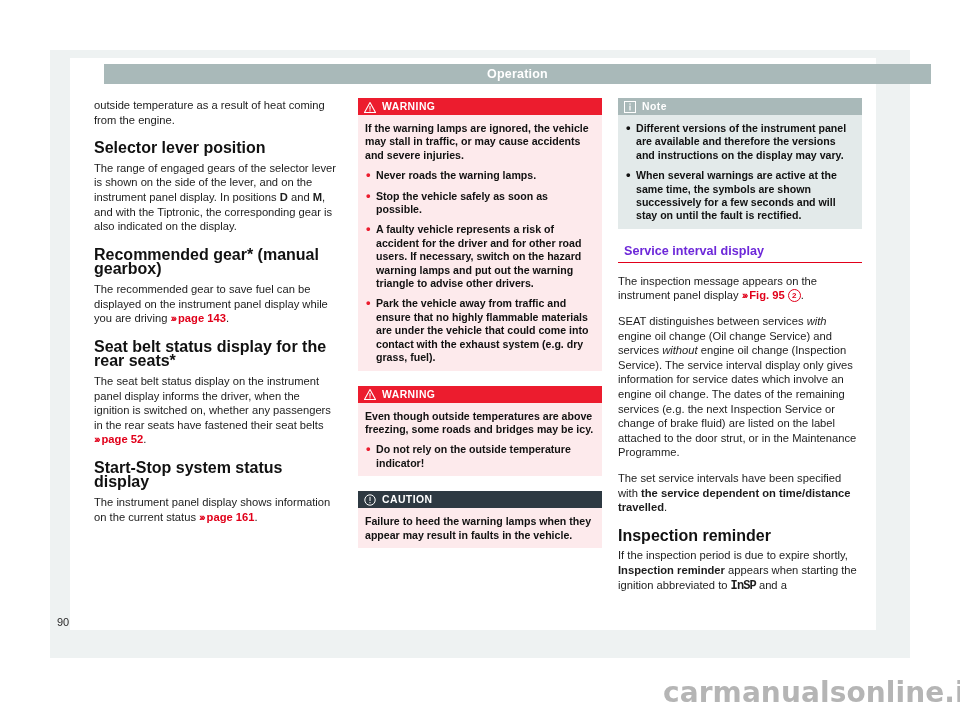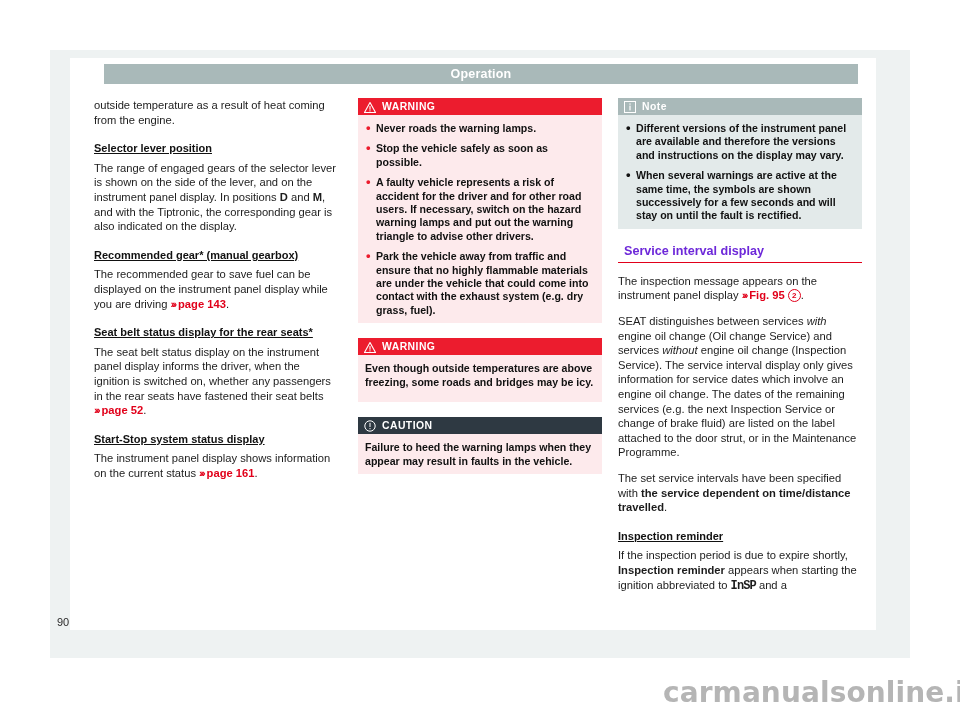--- a/index.html
+++ b/index.html
@@ -31,21 +31,21 @@
     width: 806px;
     height: 572px;
     background: #ffffff;
   }
 
   
   .running-head {
     position: absolute;
     left: 104px;
     top: 64px;
-    width: 754px;
+    width: 827px;
     height: 20px;
     background: #a9b9b9;
     color: #ffffff;
     font-size: 12.5px;
     font-weight: bold;
     letter-spacing: .2px;
     display: flex;
     align-items: center;
     justify-content: center;
   }
@@ -89,26 +89,25 @@
   .col-3 { left: 524px; }
 
   
   .p {
     font-size: 11.2px;
     line-height: 14.6px;
     color: #1c1c1c;
     margin: 0 0 11px 0;
   }
   .sub {
-    font-size: 11px;
+    font-size: 16px;
     line-height: 14.6px;
     font-weight: bold;
     color: #111111;
     margin: 0 0 5px 0;
-    text-decoration: underline;
   }
   .sub.spaced { margin-top: 14px; }
   b, .b { font-weight: bold; }
   i, .i { font-style: italic; }
 
   
   .xref {
     color: #e1001a;
     font-weight: bold;
     white-space: nowrap;
@@ -253,20 +252,21 @@
         <span class="icon-tri">
           <svg viewBox="0 0 12 11" width="12" height="11">
               <path d="M6 0.6 L11.5 10.6 L0.5 10.6 Z" fill="none" stroke="#ffffff" stroke-width="1.1"></path>
               <rect x="5.45" y="4.1" width="1.1" height="3.6" fill="#ffffff"></rect>
               <rect x="5.45" y="8.3" width="1.1" height="1.1" fill="#ffffff"></rect>
             </svg>
         </span>
         <span>WARNING</span>
       </div>
       <div class="box-body">
+        <p class="lead">If the warning lamps are ignored, the vehicle may stall in traffic, or may cause accidents and severe injuries.</p>
         <ul class="bullets">
           <li>Never roads the warning lamps.</li>
           <li>Stop the vehicle safely as soon as possible.</li>
           <li>A faulty vehicle represents a risk of accident for the driver and for other road users. If necessary, switch on the hazard warning lamps and put out the warning triangle to advise other drivers.</li>
           <li>Park the vehicle away from traffic and ensure that no highly flammable materials are under the vehicle that could come into contact with the exhaust system (e.g. dry grass, fuel).</li>
         </ul>
       </div>
     </div>
 
     <div class="box box-warning">
@@ -276,20 +276,21 @@
               <path d="M6 0.6 L11.5 10.6 L0.5 10.6 Z" fill="none" stroke="#ffffff" stroke-width="1.1"></path>
               <rect x="5.45" y="4.1" width="1.1" height="3.6" fill="#ffffff"></rect>
               <rect x="5.45" y="8.3" width="1.1" height="1.1" fill="#ffffff"></rect>
             </svg>
         </span>
         <span>WARNING</span>
       </div>
       <div class="box-body">
         <p class="lead">Even though outside temperatures are above freezing, some roads and bridges may be icy.</p>
         <ul class="bullets">
+          <li>Do not rely on the outside temperature indicator!</li>
         </ul>
       </div>
     </div>
 
     <div class="box box-caution">
       <div class="box-head">
         <span class="icon-excl">
           <svg viewBox="0 0 12 12" width="12" height="12">
               <circle cx="6" cy="6" r="5.2" fill="none" stroke="#ffffff" stroke-width="1"></circle>
               <rect x="5.5" y="2.8" width="1" height="4.2" fill="#ffffff"></rect>

